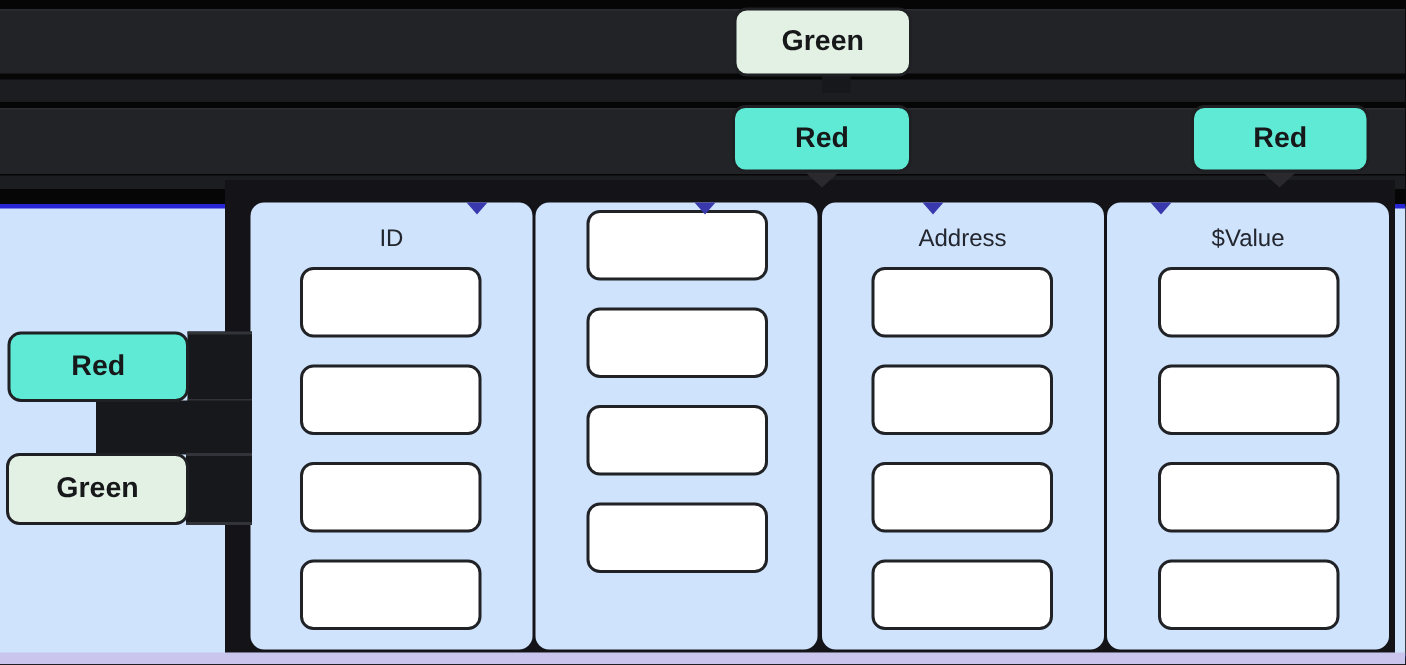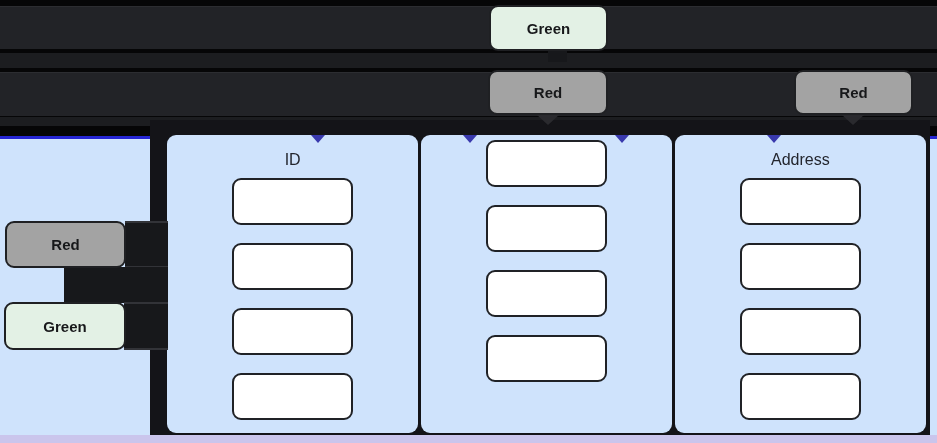--- a/index.html
+++ b/index.html
@@ -11,24 +11,24 @@
   .rowbar{position:absolute;left:0;width:937px;background:#222327;z-index:1;}
   .rowbar.dim{background:#1c1d20;}
   .rowbar1{top:6px;height:42px;border-top:1px solid #2c2d31;}
   .rowbar2{top:53px;height:15px;}
   .rowbar3{top:72px;height:43px;border-top:1px solid #2c2d31;}
   .rowbar4{top:117px;height:9px;}
   
   .chip{
     position:absolute;display:flex;align-items:center;justify-content:center;
     border:2px solid #1f2023;border-radius:9px;
-    font-weight:bold;font-size:15px;color:#17181a;z-index:6;box-sizing:border-box;
+    font-weight:bold;font-size:19px;color:#17181a;z-index:6;box-sizing:border-box;
   }
   .chip.green{background:#e3f1e5;}
-  .chip.red{background:#a3a3a3;}
+  .chip.red{background:#5eead4;}
   .chip-green-top{left:489px;top:5px;width:119px;height:46px;}
   .chip-red-center{left:488px;top:70px;width:120px;height:45px;}
   .chip-red-right{left:794px;top:70px;width:119px;height:45px;}
   .chip-red-side{left:5px;top:221px;width:121px;height:47px;}
   .chip-green-side{left:4px;top:302px;width:122px;height:48px;}
   
   .stub{position:absolute;left:548px;top:50px;width:19px;height:12px;background:#17181b;z-index:5;}
   
   .ptr{
     position:absolute;width:0;height:0;z-index:6;
@@ -93,20 +93,27 @@
         <div class="slot"></div>
         <div class="slot"></div>
       </div>
       <div class="col">
         <div class="col-header">Address</div>
         <div class="slot first"></div>
         <div class="slot"></div>
         <div class="slot"></div>
         <div class="slot"></div>
       </div>
+      <div class="col">
+        <div class="col-header">$Value</div>
+        <div class="slot first"></div>
+        <div class="slot"></div>
+        <div class="slot"></div>
+        <div class="slot"></div>
+      </div>
     </div>
 
   <div class="conn tab conn-tab-red"></div>
   <div class="conn conn-bridge"></div>
   <div class="conn tab conn-tab-green"></div>
 
   <div class="chip green chip-green-top">Green</div>
   <div class="stub"></div>
 
   <div class="chip red chip-red-center">Red</div>

